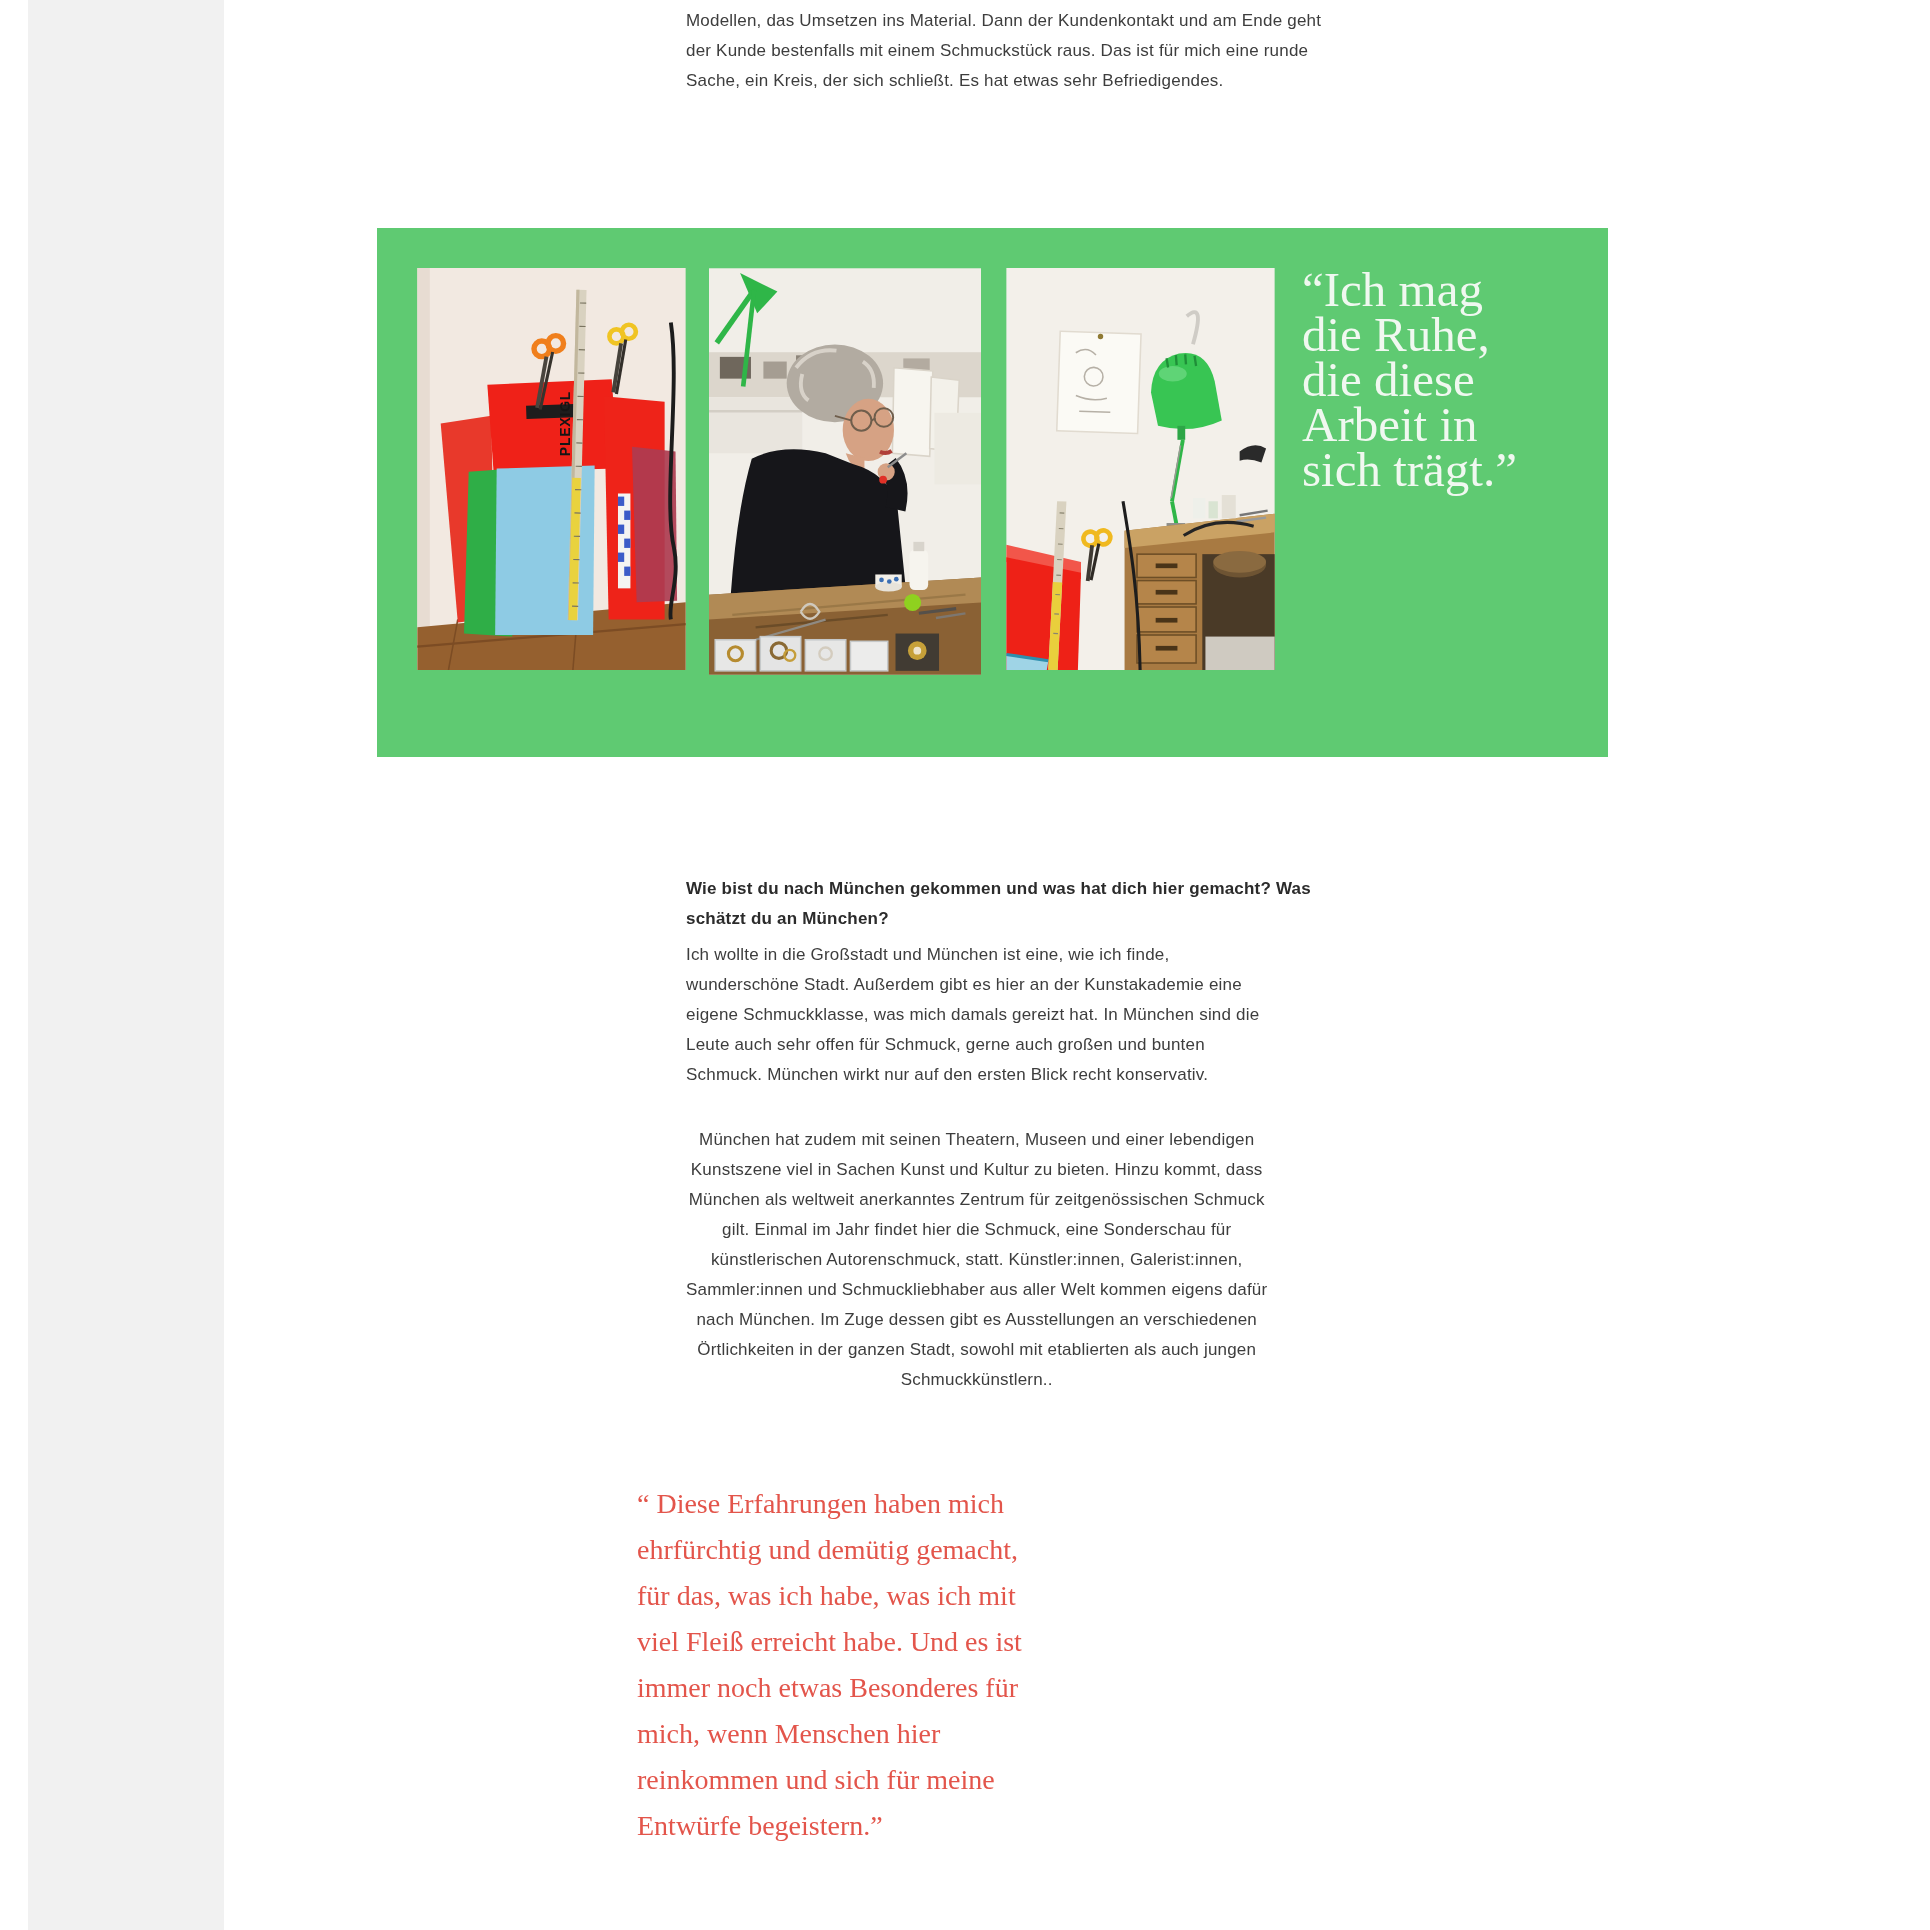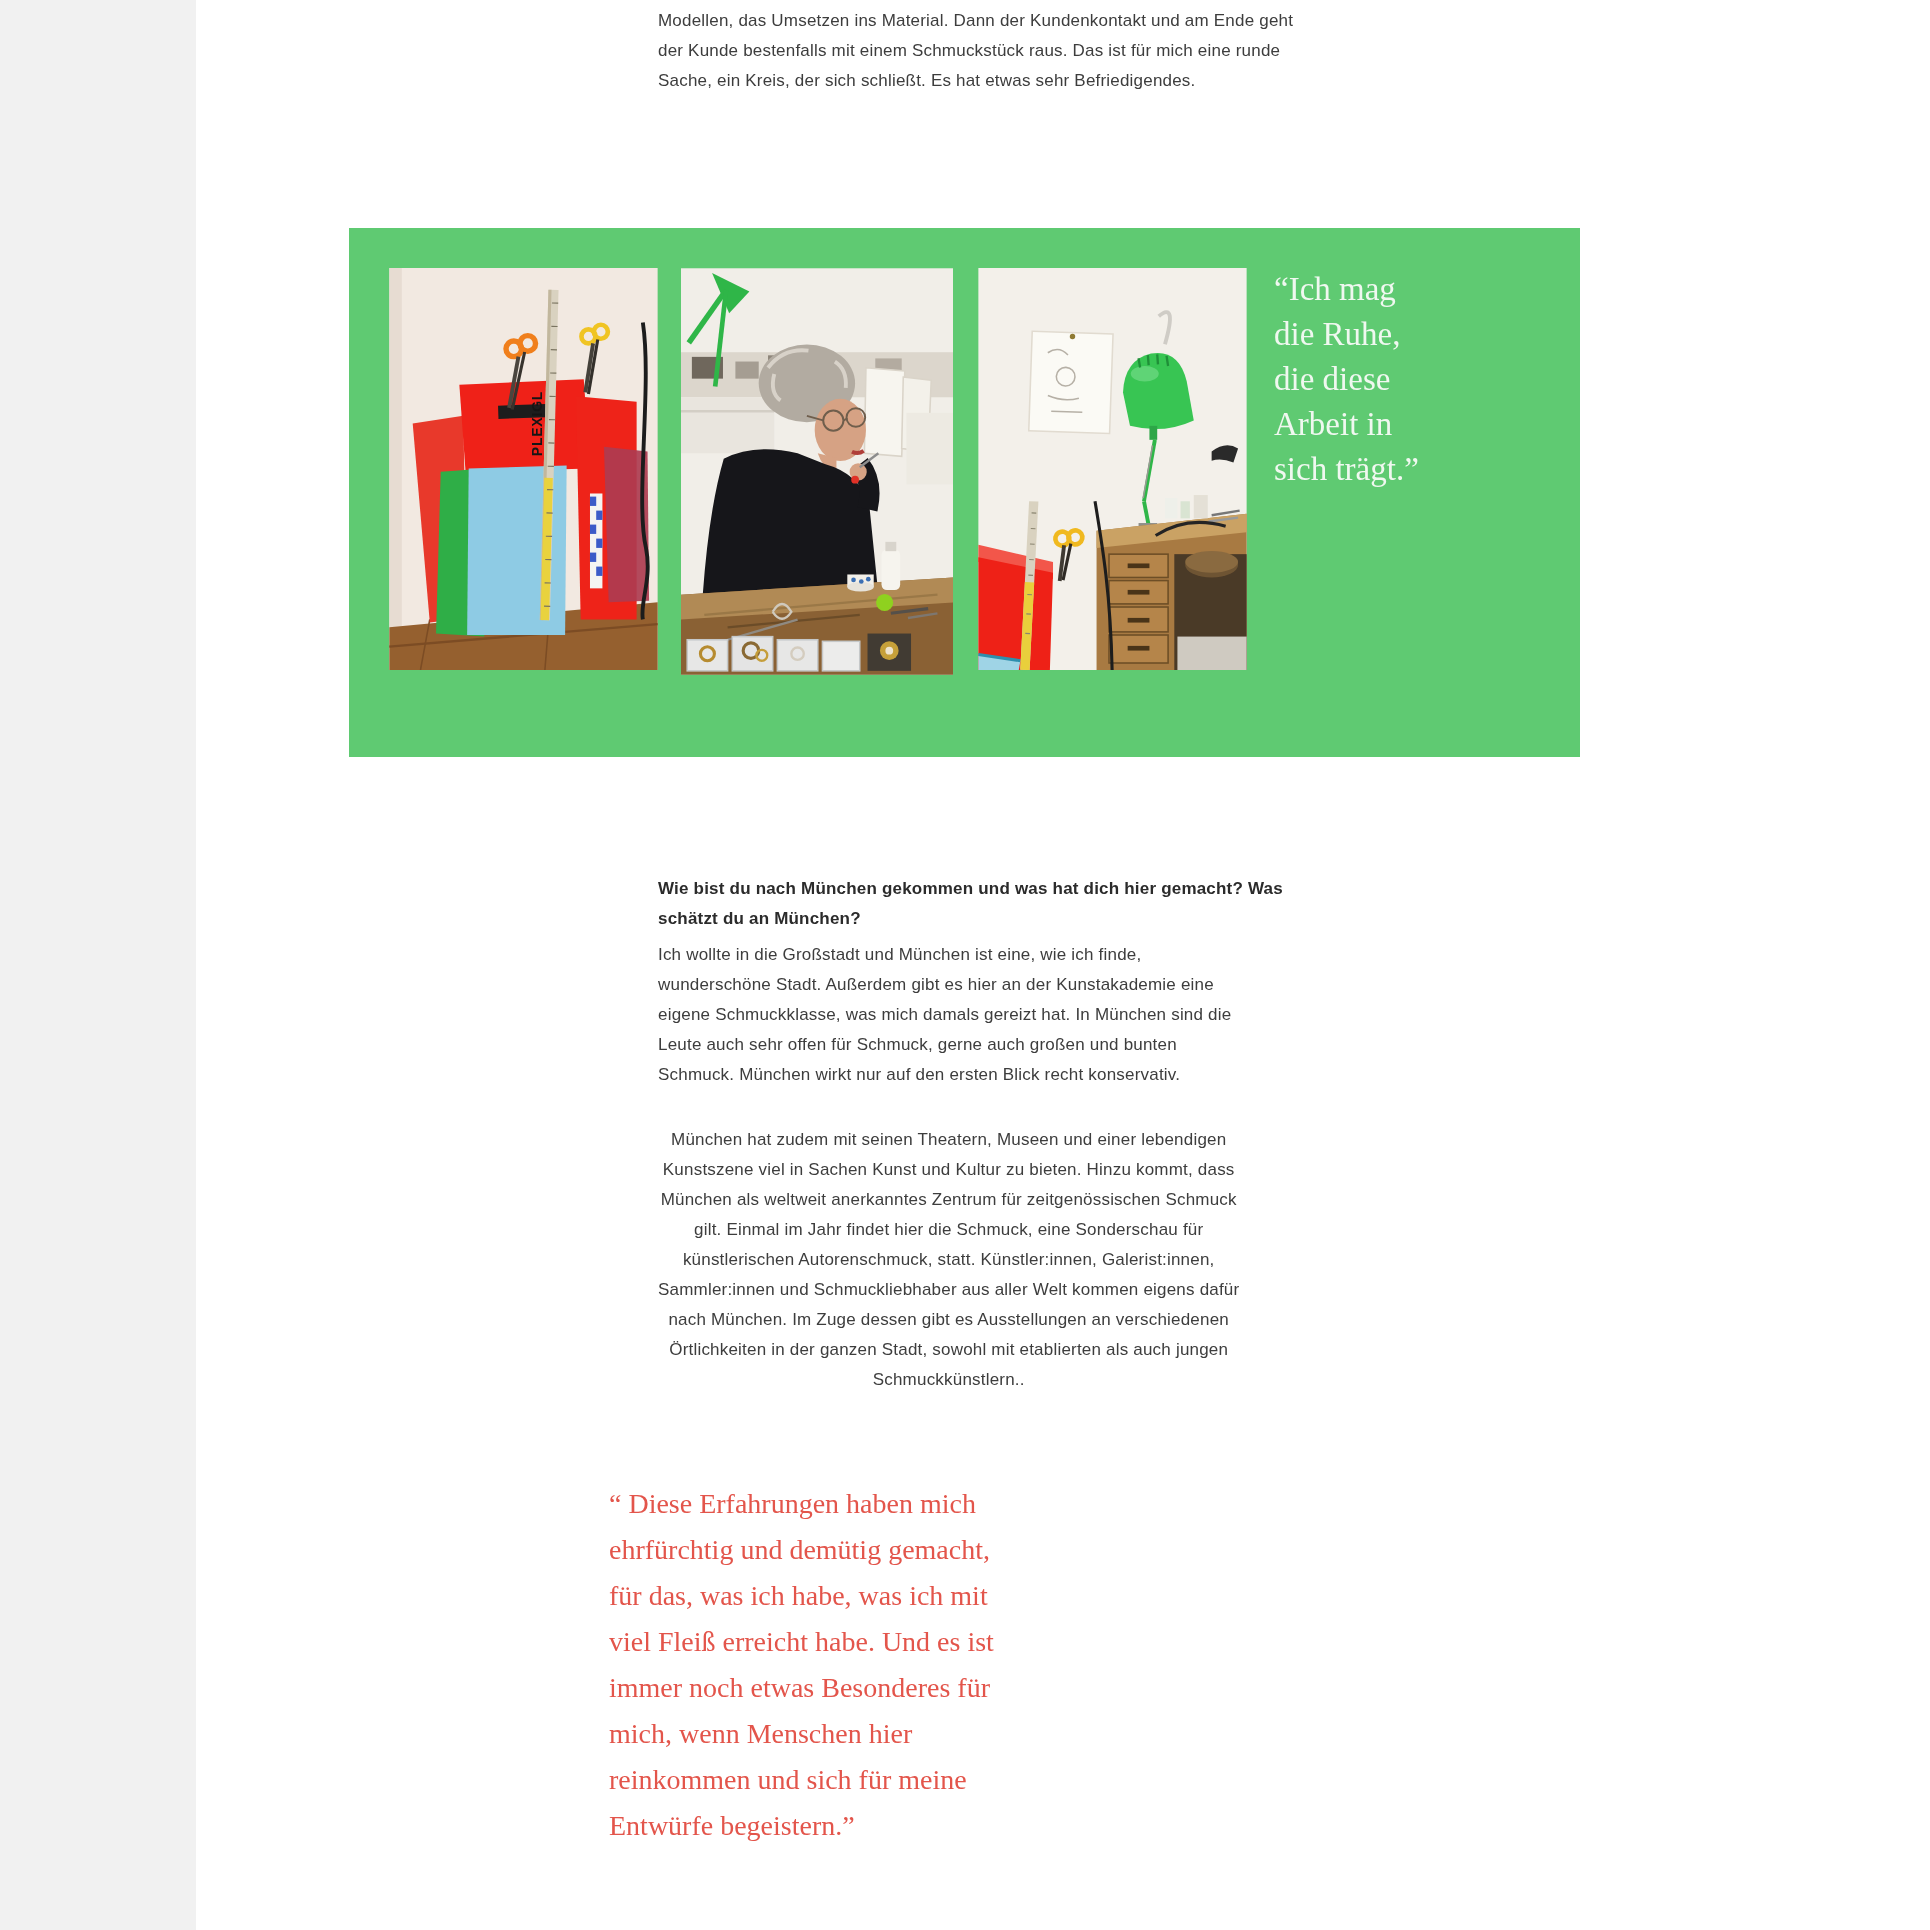--- a/index.html
+++ b/index.html
@@ -1,37 +1,37 @@
 <!DOCTYPE html>
 <html style="font-size:12.5px"><head>
 <meta charset="utf-8">
 <style>
   html,body{margin:0;padding:0;background:#ffffff;}
   .screen{position:relative;width:1690px;height:1930px;background:#ffffff;overflow:hidden;
-          font-family:"Liberation Sans",sans-serif;}
+          font-family:"Liberation Sans",sans-serif;margin-left:28px;}
   .rail{position:absolute;top:0;bottom:0;width:196px;background:#f1f1f1;}
   .rail.left{left:0;}
   .rail.right{left:1734px;}
 
   .body-text{position:absolute;left:658px;margin:0;font-size:17px;line-height:30px;
              color:#3d3d3d;white-space:pre-line;letter-spacing:0.2px;}
   .intro{top:6.2px;}
   .question{top:874px;font-weight:bold;color:#2b2b2b;}
   .para1{top:940px;}
   .para2{top:1125px;text-align:center;}
 
   .gallery{position:absolute;left:349px;top:228px;width:1231px;height:529px;background:#5fca72;}
   .photo{position:absolute;overflow:hidden;}
   .photo svg{display:block;width:100%;height:100%;}
   .photo.p1{left:40px;top:40px;width:269px;height:402px;}
   .photo.p2{left:332px;top:40px;width:272px;height:407px;}
   .photo.p3{left:629px;top:40px;width:269px;height:402px;}
 
   .gallery-quote{position:absolute;left:925px;top:39px;margin:0;
-                 font-family:"Liberation Serif",serif;font-size:33px;line-height:45px;
+                 font-family:"Liberation Serif",serif;font-size:49px;line-height:45px;
                  color:#f0f8f0;white-space:pre-line;}
 
   .pull-quote{position:absolute;left:609px;top:1481px;margin:0;
               font-family:"Liberation Serif",serif;font-size:28px;line-height:46px;
               color:#e3554b;white-space:pre-line;}
 </style>
 </head>
 <body>
 
 <div class="screen">

